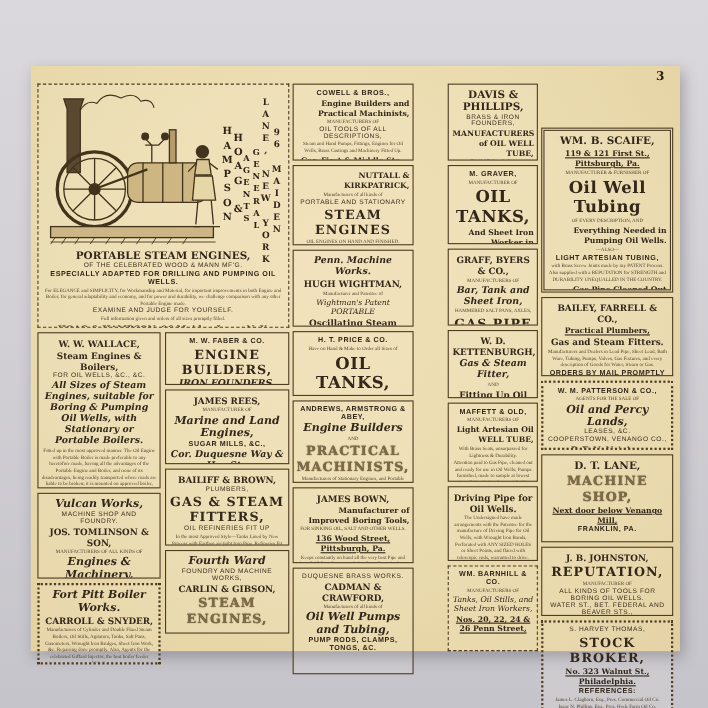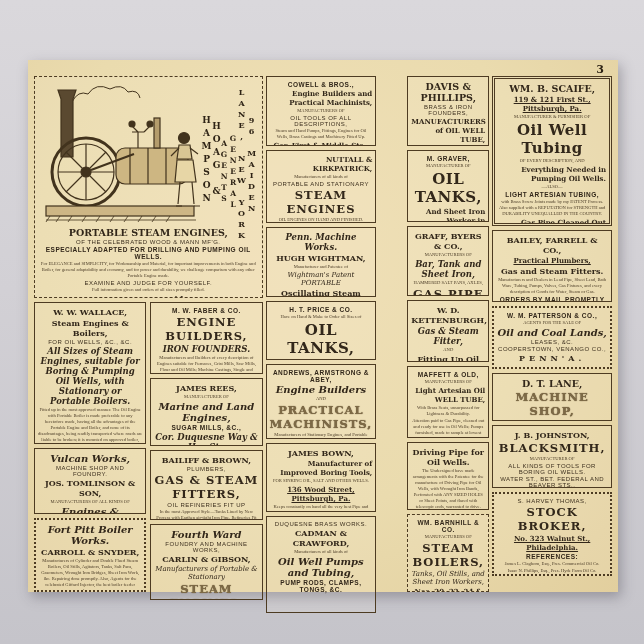--- a/index.html
+++ b/index.html
@@ -19,21 +19,21 @@
   .col{display:flex;flex-direction:column;gap:4px;box-sizing:border-box;}
   .c1{width:231px;} .c2{width:111px;} .c3{width:110px;padding-left:28px;} .c4{width:121px;}
   .subrow{display:flex;gap:4px;height:290px;}
   .subcol{display:flex;flex-direction:column;gap:4px;width:50%;}
   .ad{
     box-sizing:border-box;border:1px solid #4d3b22;background:rgba(255,250,230,.12);
     padding:3px 3px;text-align:center;overflow:hidden;position:relative;flex:none;
   }
   .ad.dash{border:1px dashed #4d3b22;}
   .ad.dot{border:2px dotted #4d3b22;}
-  .ad.dbl{border:3px double #4d3b22;}
+  .ad.dbl{border:3px double #4d3b22;margin-top:40px;}
   .ln{margin:1px 0;line-height:1.12;}
   .h1{font:bold 9.5px "DejaVu Serif",serif;}
   .h2{font:bold 8px "DejaVu Serif",serif;}
   .h3{font:bold 7px "DejaVu Serif",serif;text-align:right;}
   .d1{font:bold 11.5px "DejaVu Serif",serif;letter-spacing:1px;}
   .d2{font:bold 15px "DejaVu Serif",serif;letter-spacing:.5px;}
   .do{font:bold 11.5px "DejaVu Serif",serif;letter-spacing:1px;color:#7d6a46;text-shadow:0 0 1px #4d3b22;}
   .f{font:bold italic 10px "DejaVu Serif",serif;}
   .f2{font:bold italic 8.5px "DejaVu Serif",serif;}
   .sc{font:6px "Liberation Sans",sans-serif;letter-spacing:.5px;text-transform:uppercase;color:#3c2f1e;}
@@ -98,35 +98,35 @@
         </div>
       <div class="subrow">
         <div class="subcol">
           <div class="ad" style="height:142px">
               <div class="ln h2">W. W. WALLACE,</div>
               <div class="ln h2">Steam Engines &amp; Boilers,</div>
               <div class="ln sc">FOR OIL WELLS, &amp;c., &amp;c.</div>
               <div class="ln f2">All Sizes of Steam Engines, suitable for Boring &amp; Pumping Oil Wells, with Stationary or Portable Boilers.</div>
               <div class="ln t">Fitted up in the most approved manner. The Oil Engine with Portable Boiler is made preferable to any heretofore made, having all the advantages of the Portable Engine and Boiler, and none of its disadvantages, being readily transported where roads are liable to be broken; it is mounted on approved boiler, and has all the advantage of economy in fuel, which is the most important item in BORING OIL WELLS. These engines require only to be seen to be appreciated.</div>
             </div>
-          <div class="ad" style="height:66px">
+          <div class="ad" style="height:78px">
               <div class="ln f">Vulcan Works,</div>
               <div class="ln sc">MACHINE SHOP AND FOUNDRY.</div>
               <div class="ln h2">JOS. TOMLINSON &amp; SON,</div>
               <div class="ln t">MANUFACTURERS OF ALL KINDS OF</div>
               <div class="ln f">Engines &amp; Machinery,</div>
             </div>
           <div class="ad dot" style="height:74px">
               <div class="ln f">Fort Pitt Boiler Works.</div>
               <div class="ln h2">CARROLL &amp; SNYDER,</div>
               <div class="ln t">Manufacturers of Cylinder and Double Flued Steam Boilers, Oil Stills, Agitators, Tanks, Salt Pans, Gasometers, Wrought Iron Bridges, Sheet Iron Work, &amp;c. Repairing done promptly. Also, Agents for the celebrated Giffard Injector, the best boiler feeder known.</div>
             </div>
         </div>
         <div class="subcol">
-          <div class="ad" style="height:72px">
+          <div class="ad" style="height:48px">
               <div class="ln scb">M. W. FABER &amp; CO.</div>
               <div class="ln d1">ENGINE BUILDERS,</div>
               <div class="ln f2">IRON FOUNDERS.</div>
               <div class="ln t">Manufacturers and Builders of every description of Engines suitable for Furnaces, Grist Mills, Saw Mills, Flour and Oil Mills; Machine Castings, Single and Double Cutting Machines, Shaftings, Pulleys, &amp;c., &amp;c.</div>
             </div>
           <div class="ad" style="height:68px">
               <div class="ln h2">JAMES REES,</div>
               <div class="ln t">MANUFACTURER OF</div>
               <div class="ln f">Marine and Land Engines,</div>
               <div class="ln scb">SUGAR MILLS, &amp;c.,</div>
@@ -136,21 +136,20 @@
               <div class="ln h2">BAILIFF &amp; BROWN,</div>
               <div class="ln sc">PLUMBERS,</div>
               <div class="ln d1">GAS &amp; STEAM FITTERS,</div>
               <div class="ln sc">OIL REFINERIES FIT UP</div>
               <div class="ln t">In the most Approved Style—Tanks Lined by New Process with Earthen air-tight Iron Pipe. Refineries Fit Up with ALL SIZES of PIPE at Short Notice.</div>
             </div>
           <div class="ad" style="height:76px">
               <div class="ln f">Fourth Ward</div>
               <div class="ln sc">FOUNDRY AND MACHINE WORKS,</div>
               <div class="ln h2">CARLIN &amp; GIBSON,</div>
-              <div class="ln i">Manufacturers of Portable &amp; Stationary</div>
               <div class="ln do">STEAM ENGINES,</div>
             </div>
         </div>
       </div>
     </div>
 
     <div class="col c2">
       <div class="ad" style="height:70px">
           <div class="ln scb">COWELL &amp; BROS.,</div>
           <div class="ln h3">Engine Builders and Practical Machinists,</div>
@@ -238,21 +237,20 @@
           <div class="ln t">Attention paid to Gas Pipe, cleaned out and ready for use in Oil Wells; Pumps furnished, made to sample at lowest prices; Tube, Sinker Bars and Drilling Tools of every design furnished promptly.</div>
         </div>
       <div class="ad" style="height:68px">
           <div class="ln h2">Driving Pipe for Oil Wells.</div>
           <div class="ln t">The Undersigned have made arrangements with the Patentee for the manufacture of Driving Pipe for Oil Wells, with Wrought Iron Bands, Perforated with ANY SIZED HOLES or Sheet Points, and flared with telescopic ends, warranted to drive.</div>
           <div class="ln sc">Ordinary Cast Iron Bowl and Flange Pipe</div>
         </div>
       <div class="ad dash" style="height:78px">
           <div class="ln scb">WM. BARNHILL &amp; CO.</div>
           <div class="ln t">MANUFACTURERS OF</div>
-          <div class="ln d1">STEAM BOILERS,</div>
           <div class="ln i">Tanks, Oil Stills, and Sheet Iron Workers,</div>
           <div class="ln a">Nos. 20, 22, 24 &amp; 26 Penn Street,</div>
         </div>
     </div>
 
     <div class="col c4">
       <div class="ad dbl" style="height:150px">
           <div class="ln h1">WM. B. SCAIFE,</div>
           <div class="ln a">119 &amp; 121 First St., Pittsburgh, Pa.</div>
           <div class="ln t">MANUFACTURER &amp; FURNISHER OF</div>
@@ -268,34 +266,34 @@
           <div class="ln h2">BAILEY, FARRELL &amp; CO.,</div>
           <div class="ln a">Practical Plumbers,</div>
           <div class="ln h2">Gas and Steam Fitters.</div>
           <div class="ln t">Manufacturers and Dealers in Lead Pipe, Sheet Lead, Bath Ware, Tubing, Pumps, Valves, Gas Fixtures, and every description of Goods for Water, Steam or Gas.</div>
           <div class="ln scb">Orders by Mail Promptly Attended to.</div>
           <div class="ln a">129 Fourth Street &amp; 167 Smithfield Street,</div>
         </div>
       <div class="ad dot" style="height:63px">
           <div class="ln scb">W. M. PATTERSON &amp; CO.,</div>
           <div class="ln t">AGENTS FOR THE SALE OF</div>
-          <div class="ln f">Oil and Coal Lands,</div>
+          <div class="ln f">Oil and Percy Lands,</div>
           <div class="ln sc">LEASES, &amp;c.</div>
           <div class="ln sc">COOPERSTOWN, VENANGO CO.,</div>
           <div class="ln sp">PENN'A.</div>
         </div>
-      <div class="ad" style="height:48px">
+      <div class="ad" style="height:80px">
           <div class="ln h1">D. T. LANE,</div>
           <div class="ln do">MACHINE SHOP,</div>
           <div class="ln a">Next door below Venango Mill,</div>
           <div class="ln scb">FRANKLIN, PA.</div>
         </div>
       <div class="ad" style="height:63px">
           <div class="ln h2">J. B. JOHNSTON,</div>
-          <div class="ln d1">BLACKSMITH,</div>
+          <div class="ln d1">REPUTATION,</div>
           <div class="ln t">MANUFACTURER OF</div>
           <div class="ln sc">ALL KINDS OF TOOLS FOR BORING OIL WELLS.</div>
           <div class="ln sc">WATER ST., BET. FEDERAL AND BEAVER STS.,</div>
         </div>
       <div class="ad dot" style="height:84px">
           <div class="ln sc">S. HARVEY THOMAS,</div>
           <div class="ln d1">STOCK BROKER,</div>
           <div class="ln a">No. 323 Walnut St., Philadelphia.</div>
           <div class="ln scb">References:</div>
           <div class="ln t">James L. Claghorn, Esq., Pres. Commercial Oil Co.</div>

